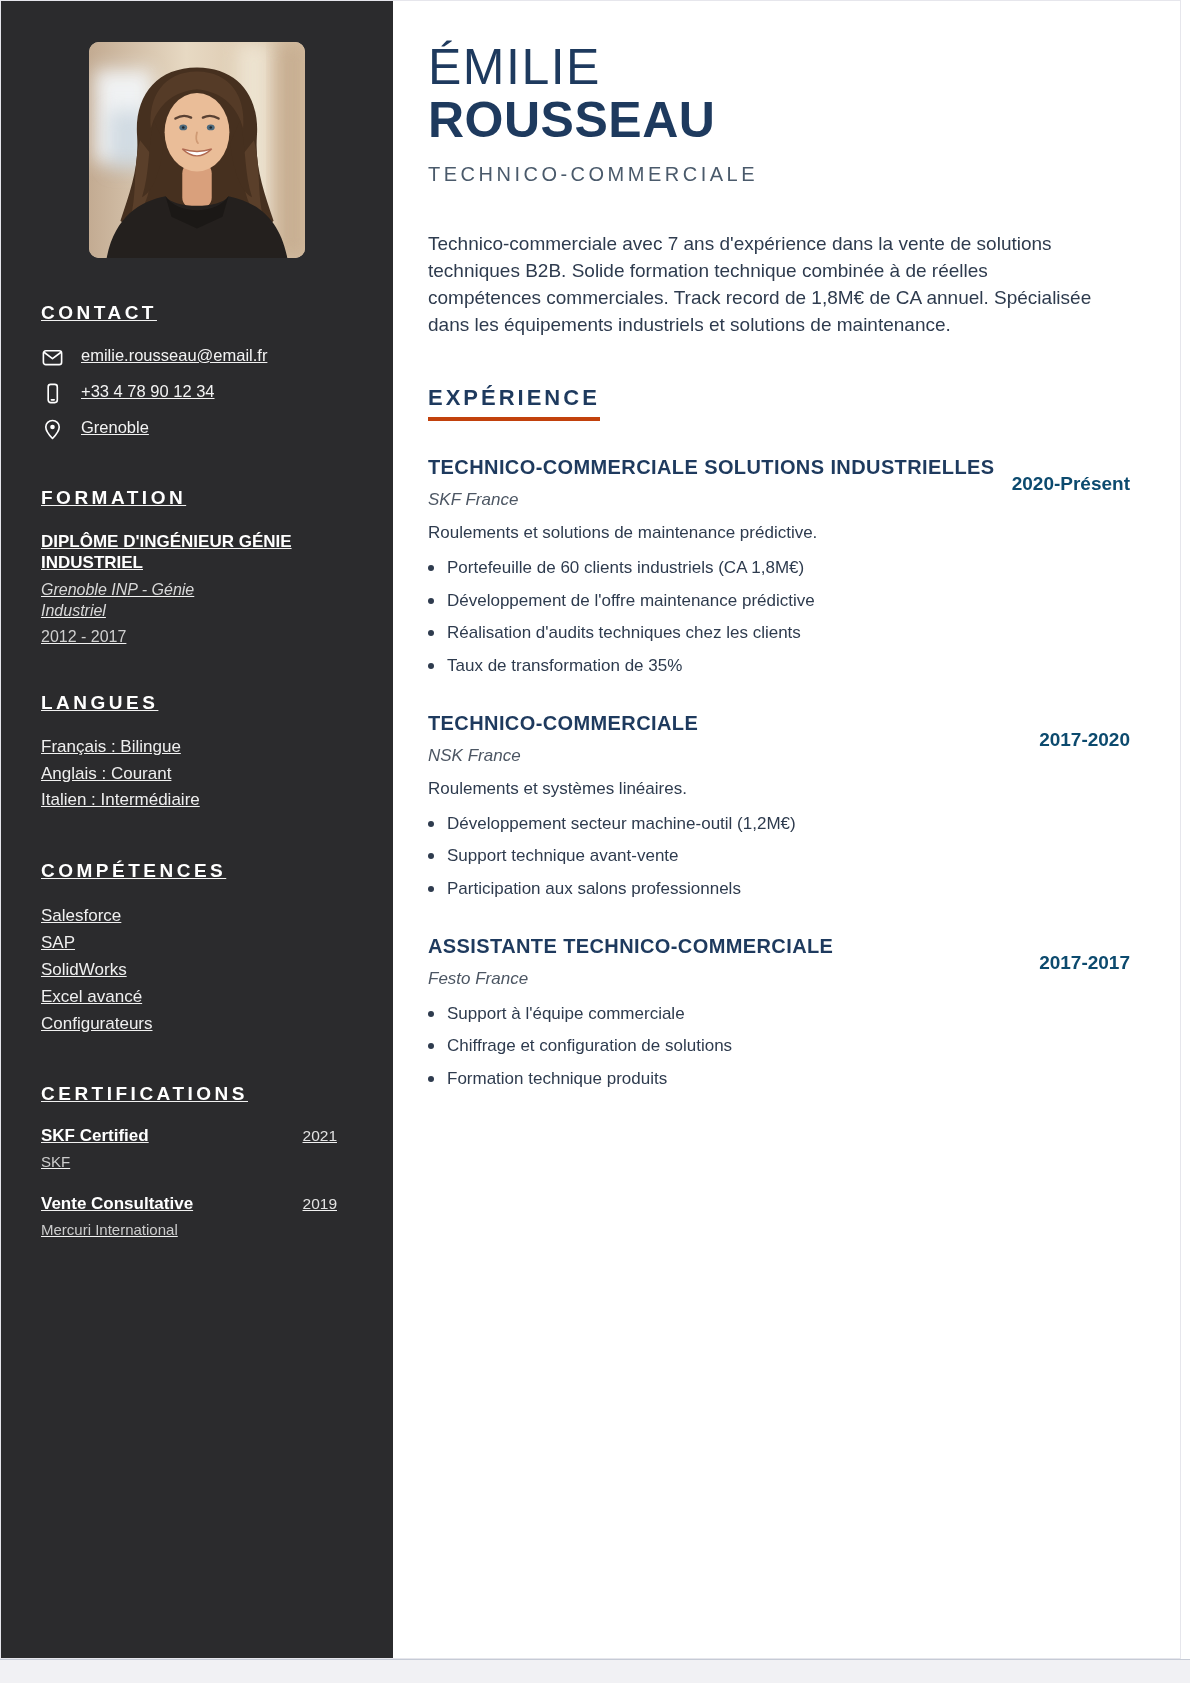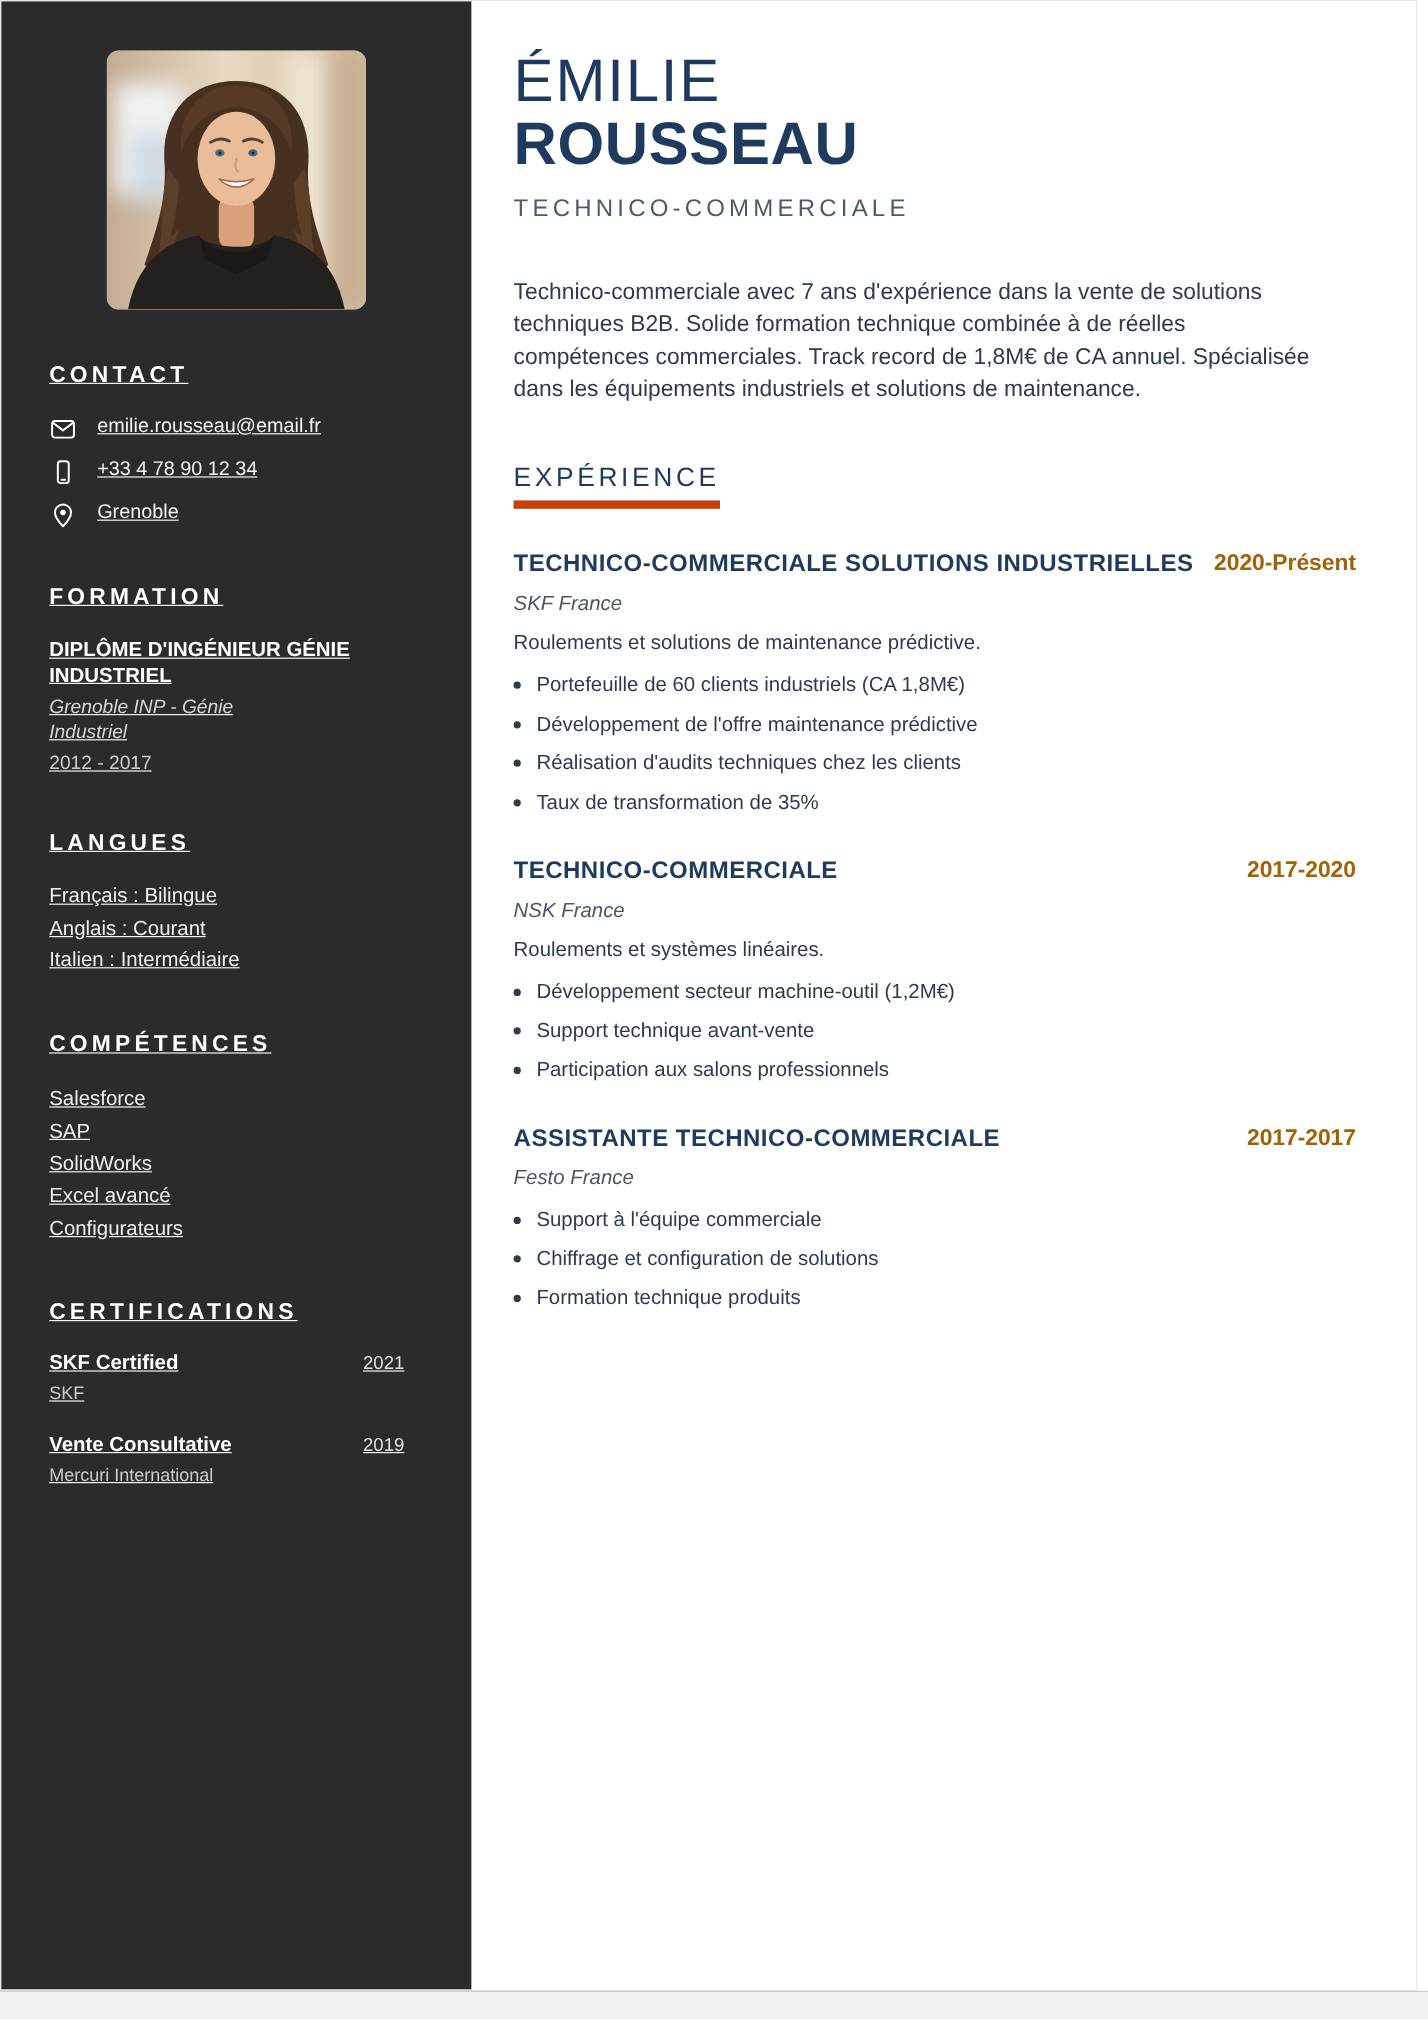--- a/index.html
+++ b/index.html
@@ -70,35 +70,35 @@
   }
   .summary {
     margin-top:44px;
     font-size:19px; line-height:27px;
     color:#2e3b4e;
     max-width:672px;
   }
   .exp-h {
     display:inline-block;
     margin-top:47px;
-    font-size:22px; font-weight:400; letter-spacing:3px;
+    font-size:22px; font-weight:700; letter-spacing:3px;
     color:#1e3a5e;
     padding-bottom:6px;
-    border-bottom:7px solid #c2410c;
+    border-bottom:4px solid #c2410c;
   }
   .jobs { margin-top:35px; }
   .job + .job { margin-top:34px; }
   .job-head { position:relative; }
   .job-title {
     font-size:20px; font-weight:700; color:#1e3a5e;
     letter-spacing:0.4px; white-space:nowrap;
   }
   .job-date {
-    position:absolute; right:0; top:0;
-    font-size:19px; font-weight:700; color:#a16207;
+    position:absolute; right:0; top:17px;
+    font-size:19px; font-weight:700; color:#0c4a6e;
     background:transparent;
   }
   .company { margin-top:11px; font-size:17px; font-style:italic; color:#4c5663; }
   .job-desc { margin-top:13px; font-size:17px; color:#2e3b4e; }
   .bullets { margin-top:13px; list-style:none; }
   .bullets li { display:flex; gap:13px; font-size:17px; line-height:24px; color:#2e3b4e; margin-bottom:8.5px; }
   .dot { width:6px; height:6px; min-width:6px; border-radius:50%; background:#2e3b4e; margin-top:9px; }
   
   .footer-strip {
     width:100%; height:24px;

